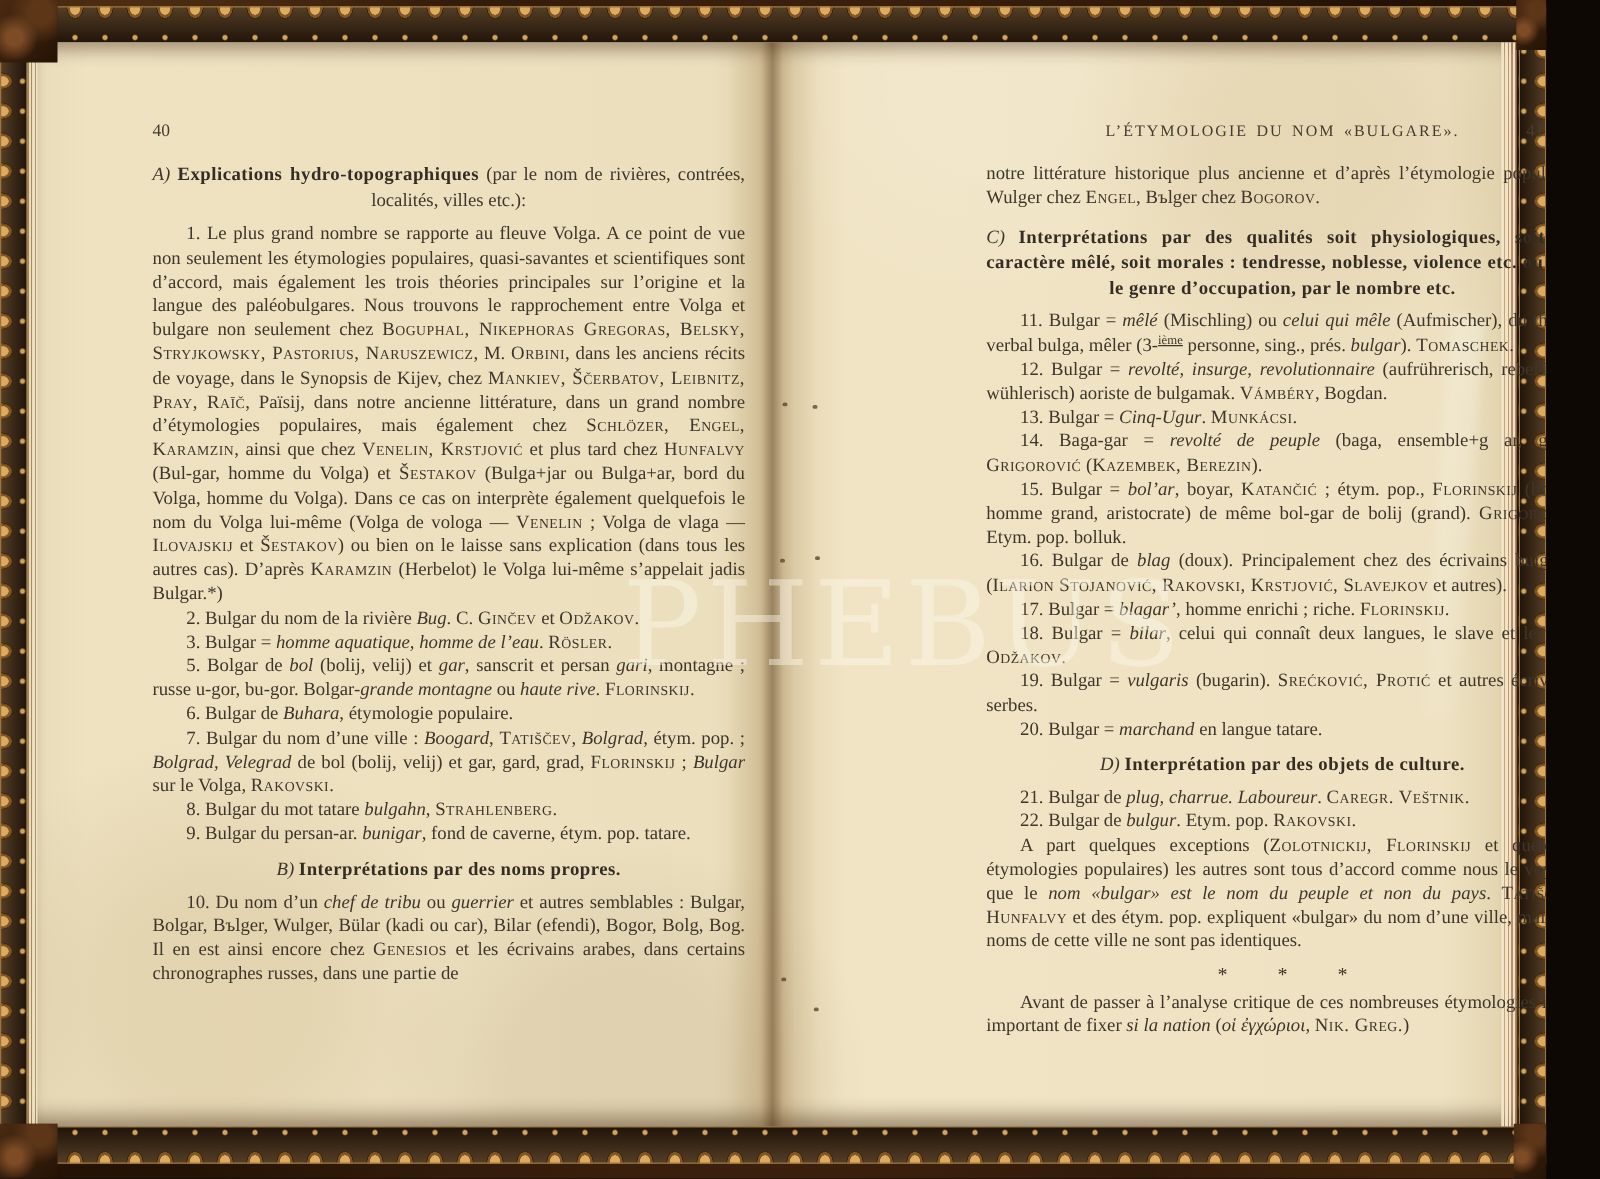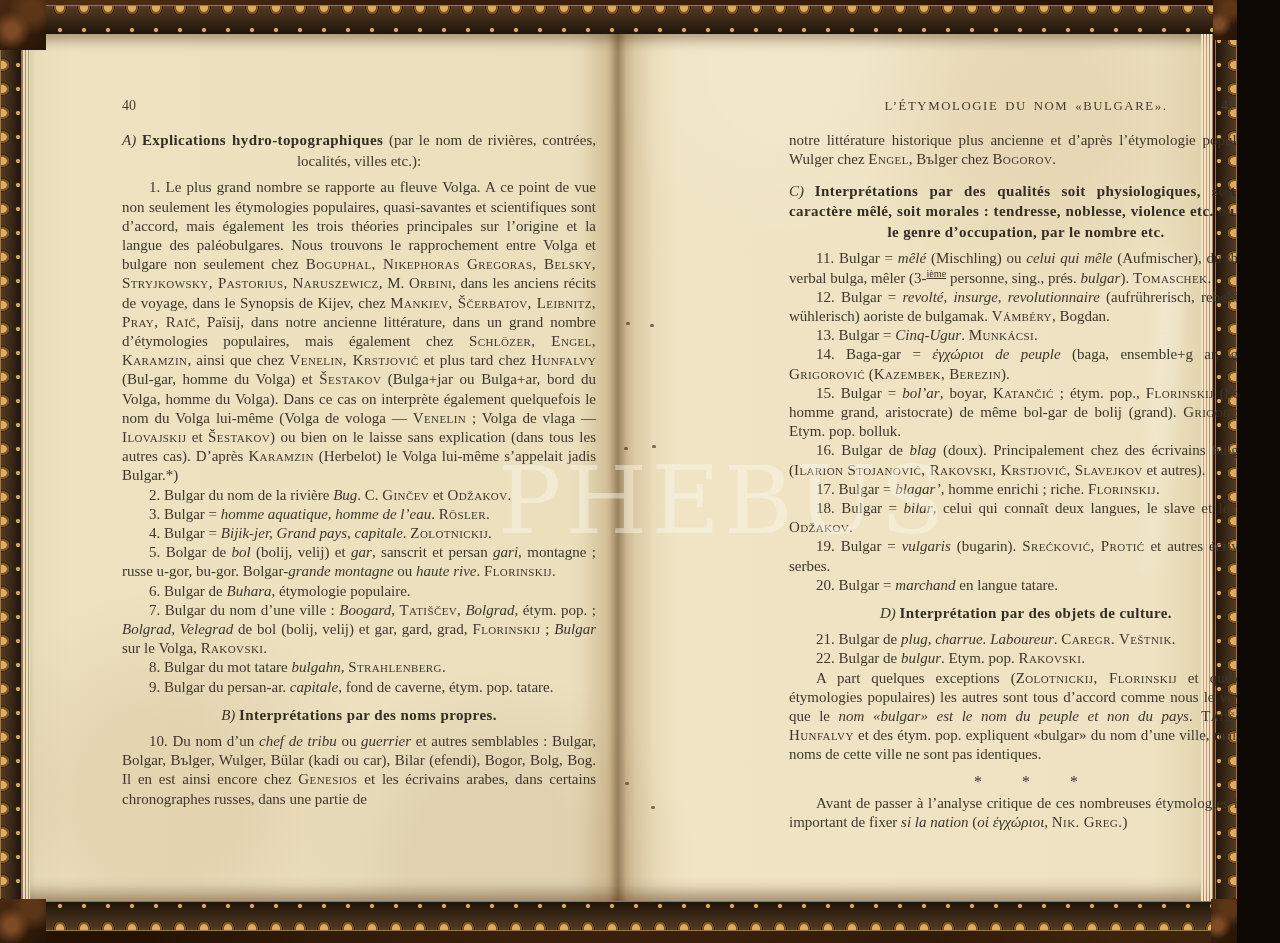--- a/index.html
+++ b/index.html
@@ -120,44 +120,43 @@
     <div class="col leftpage">
       <div class="pagehead">
         <span class="pageno">40</span>
         <span class="pageno right"></span>
       </div>
       <div class="blocks">
           <div class="blk b-heading-hang"><span class="t-i">A)</span> <span class="t-b">Explications hydro-topographiques</span> (par le nom de rivières, contrées, localités, villes etc.):</div>
           <div class="blk b-para">1. Le plus grand nombre se rapporte au fleuve Volga. A ce point de vue non seulement les étymologies populaires, quasi-savantes et scientifiques sont d’accord, mais également les trois théories principales sur l’origine et la langue des paléobulgares. Nous trouvons le rapprochement entre Volga et bulgare non seulement chez <span class="t-sc">Boguphal, Nikephoras Gregoras, Belsky, Stryjkowsky, Pastorius, Naruszewicz</span>, M. <span class="t-sc">Orbini</span>, dans les anciens récits de voyage, dans le Synopsis de Kijev, chez <span class="t-sc">Mankiev, Ščerbatov, Leibnitz, Pray, Raīč</span>, Païsij, dans notre ancienne littérature, dans un grand nombre d’étymologies populaires, mais également chez <span class="t-sc">Schlözer, Engel, Karamzin</span>, ainsi que chez <span class="t-sc">Venelin, Krstjović</span> et plus tard chez <span class="t-sc">Hunfalvy</span> (Bul-gar, homme du Volga) et <span class="t-sc">Šestakov</span> (Bulga+jar ou Bulga+ar, bord du Volga, homme du Volga). Dans ce cas on interprète également quelquefois le nom du Volga lui-même (Volga de vologa — <span class="t-sc">Venelin</span> ; Volga de vlaga — <span class="t-sc">Ilovajskij</span> et <span class="t-sc">Šestakov</span>) ou bien on le laisse sans explication (dans tous les autres cas). D’après <span class="t-sc">Karamzin</span> (Herbelot) le Volga lui-même s’appelait jadis Bulgar.*)</div>
           <div class="blk b-para">2. Bulgar du nom de la rivière <span class="t-i">Bug</span>. C. <span class="t-sc">Ginčev</span> et <span class="t-sc">Odžakov</span>.</div>
           <div class="blk b-para">3. Bulgar = <span class="t-i">homme aquatique, homme de l’eau</span>. <span class="t-sc">Rösler</span>.</div>
-          <div class="blk b-para">4. Bulgar = <span class="t-i">Bijik-jer, Grand pays, capitale</span>. <span class="t-sc">Zolotnickij</span>.</div>
           <div class="blk b-para">5. Bolgar de <span class="t-i">bol</span> (bolij, velij) et <span class="t-i">gar</span>, sanscrit et persan <span class="t-i">gari</span>, montagne ; russe u-gor, bu-gor. Bolgar-<span class="t-i">grande montagne</span> ou <span class="t-i">haute rive</span>. <span class="t-sc">Florinskij</span>.</div>
           <div class="blk b-para">6. Bulgar de <span class="t-i">Buhara</span>, étymologie populaire.</div>
           <div class="blk b-para">7. Bulgar du nom d’une ville : <span class="t-i">Boogard</span>, <span class="t-sc">Tatiščev</span>, <span class="t-i">Bolgrad</span>, étym. pop. ; <span class="t-i">Bolgrad, Velegrad</span> de bol (bolij, velij) et gar, gard, grad, <span class="t-sc">Florinskij</span> ; <span class="t-i">Bulgar</span> sur le Volga, <span class="t-sc">Rakovski</span>.</div>
           <div class="blk b-para">8. Bulgar du mot tatare <span class="t-i">bulgahn</span>, <span class="t-sc">Strahlenberg</span>.</div>
-          <div class="blk b-para">9. Bulgar du persan-ar. <span class="t-i">capitale</span>, fond de caverne, étym. pop. tatare.</div>
+          <div class="blk b-para">9. Bulgar du persan-ar. <span class="t-i">bunigar</span>, fond de caverne, étym. pop. tatare.</div>
           <div class="blk b-heading-center"><span class="t-i">B)</span> <span class="t-b">Interprétations par des noms propres.</span></div>
           <div class="blk b-para">10. Du nom d’un <span class="t-i">chef de tribu</span> ou <span class="t-i">guerrier</span> et autres semblables : Bulgar, Bolgar, Bъlger, Wulger, Bülar (kadi ou car), Bilar (efendi), Bogor, Bolg, Bog. Il en est ainsi encore chez <span class="t-sc">Genesios</span> et les écrivains arabes, dans certains chronographes russes, dans une partie de</div>
         </div>
     </div>
 
     <div class="col rightpage">
       <div class="pagehead">
         <span class="pageno"></span>
         <span class="runtitle">L’ÉTYMOLOGIE DU NOM «BULGARE».</span>
         <span class="pageno right">41</span>
       </div>
       <div class="blocks">
           <div class="blk b-para-cont">notre littérature historique plus ancienne et d’après l’étymologie populaire. Wulger chez <span class="t-sc">Engel</span>, Bъlger chez <span class="t-sc">Bogorov</span>.</div>
           <div class="blk b-heading-hang"><span class="t-i">C)</span> <span class="t-b">Interprétations par des qualités soit physiologiques, soit de caractère mêlé, soit morales : tendresse, noblesse, violence etc. ou par le genre d’occupation, par le nombre etc.</span></div>
           <div class="blk b-para">11. Bulgar = <span class="t-i">mêlé</span> (Mischling) ou <span class="t-i">celui qui mêle</span> (Aufmischer), du thème verbal bulga, mêler (3-<span class="t-sup">ième</span> personne, sing., prés. <span class="t-i">bulgar</span>). <span class="t-sc">Tomaschek</span>.</div>
           <div class="blk b-para">12. Bulgar = <span class="t-i">revolté, insurge, revolutionnaire</span> (aufrührerisch, rebellisch, wühlerisch) aoriste de bulgamak. <span class="t-sc">Vámbéry</span>, Bogdan.</div>
           <div class="blk b-para">13. Bulgar = <span class="t-i">Cinq-Ugur</span>. <span class="t-sc">Munkácsi</span>.</div>
-          <div class="blk b-para">14. Baga-gar = <span class="t-i">ἐγχώριοι de peuple</span> (baga, ensemble+g ar, gens) <span class="t-sc">Grigorović</span> (<span class="t-sc">Kazembek, Berezin</span>).</div>
+          <div class="blk b-para">14. Baga-gar = <span class="t-i">revolté de peuple</span> (baga, ensemble+g ar, gens) <span class="t-sc">Grigorović</span> (<span class="t-sc">Kazembek, Berezin</span>).</div>
           <div class="blk b-para">15. Bulgar = <span class="t-i">bol’ar</span>, boyar, <span class="t-sc">Katančić</span> ; étym. pop., <span class="t-sc">Florinskij</span> (boliar, homme grand, aristocrate) de même bol-gar de bolij (grand). <span class="t-sc">Grigorović</span>. Etym. pop. bolluk.</div>
           <div class="blk b-para">16. Bulgar de <span class="t-i">blag</span> (doux). Principalement chez des écrivains bulgares (<span class="t-sc">Ilarion Stojanović, Rakovski, Krstjović, Slavejkov</span> et autres).</div>
           <div class="blk b-para">17. Bulgar = <span class="t-i">blagar’</span>, homme enrichi ; riche. <span class="t-sc">Florinskij</span>.</div>
           <div class="blk b-para">18. Bulgar = <span class="t-i">bilar</span>, celui qui connaît deux langues, le slave et le turc. <span class="t-sc">Odžakov</span>.</div>
           <div class="blk b-para">19. Bulgar = <span class="t-i">vulgaris</span> (bugarin). <span class="t-sc">Srećković, Protić</span> et autres écrivains serbes.</div>
           <div class="blk b-para">20. Bulgar = <span class="t-i">marchand</span> en langue tatare.</div>
           <div class="blk b-heading-center"><span class="t-i">D)</span> <span class="t-b">Interprétation par des objets de culture.</span></div>
           <div class="blk b-para">21. Bulgar de <span class="t-i">plug, charrue. Laboureur</span>. <span class="t-sc">Caregr. Veštnik</span>.</div>
           <div class="blk b-para">22. Bulgar de <span class="t-i">bulgur</span>. Etym. pop. <span class="t-sc">Rakovski</span>.</div>
           <div class="blk b-para">A part quelques exceptions (<span class="t-sc">Zolotnickij, Florinskij</span> et quelques étymologies populaires) les autres sont tous d’accord comme nous le voyons que le <span class="t-i">nom «bulgar» est le nom du peuple et non du pays</span>. <span class="t-sc">Tatiščev, Hunfalvy</span> et des étym. pop. expliquent «bulgar» du nom d’une ville, mais les noms de cette ville ne sont pas identiques.</div>

